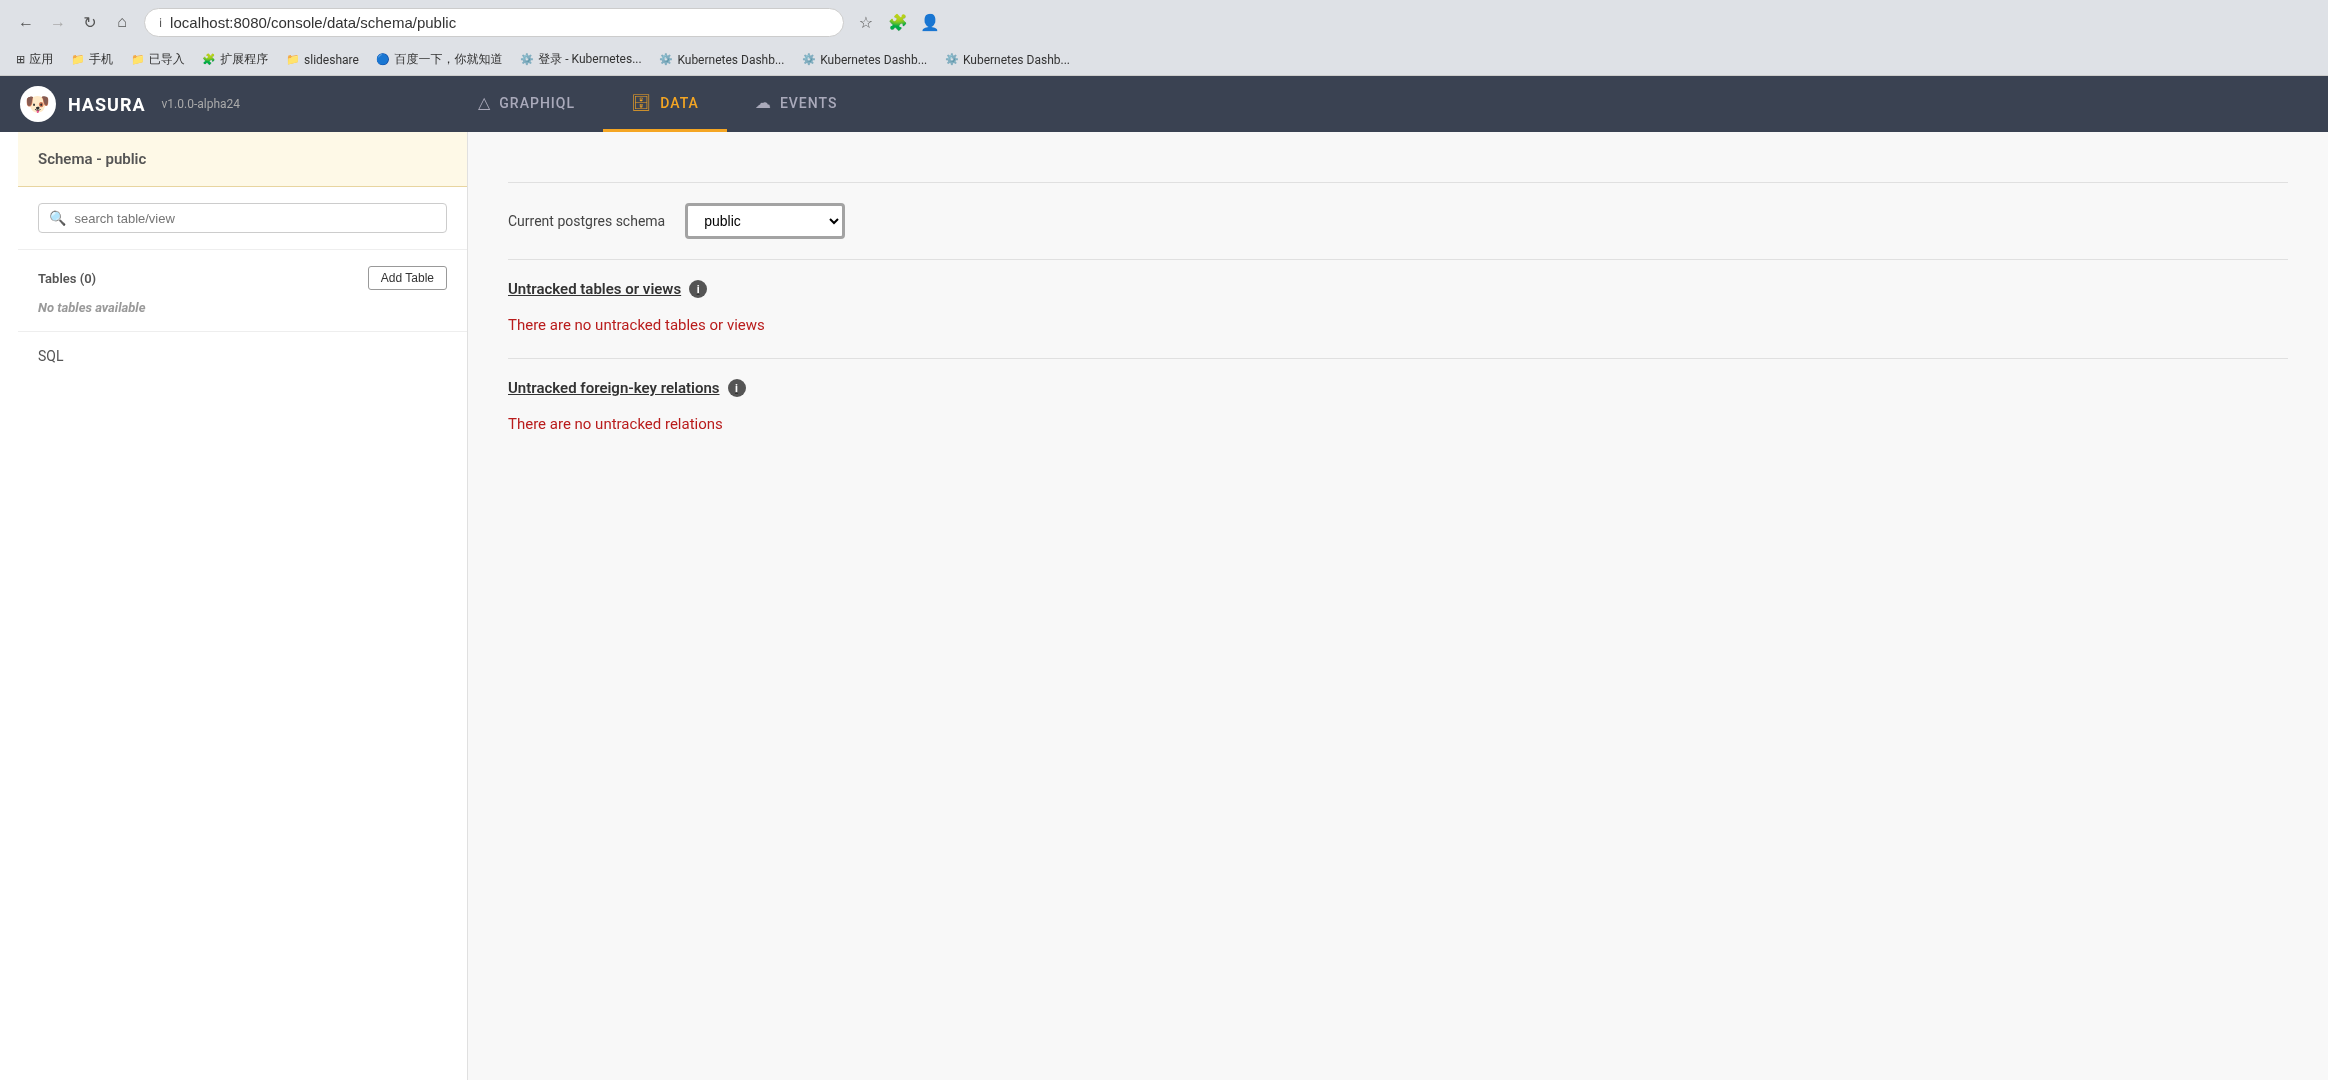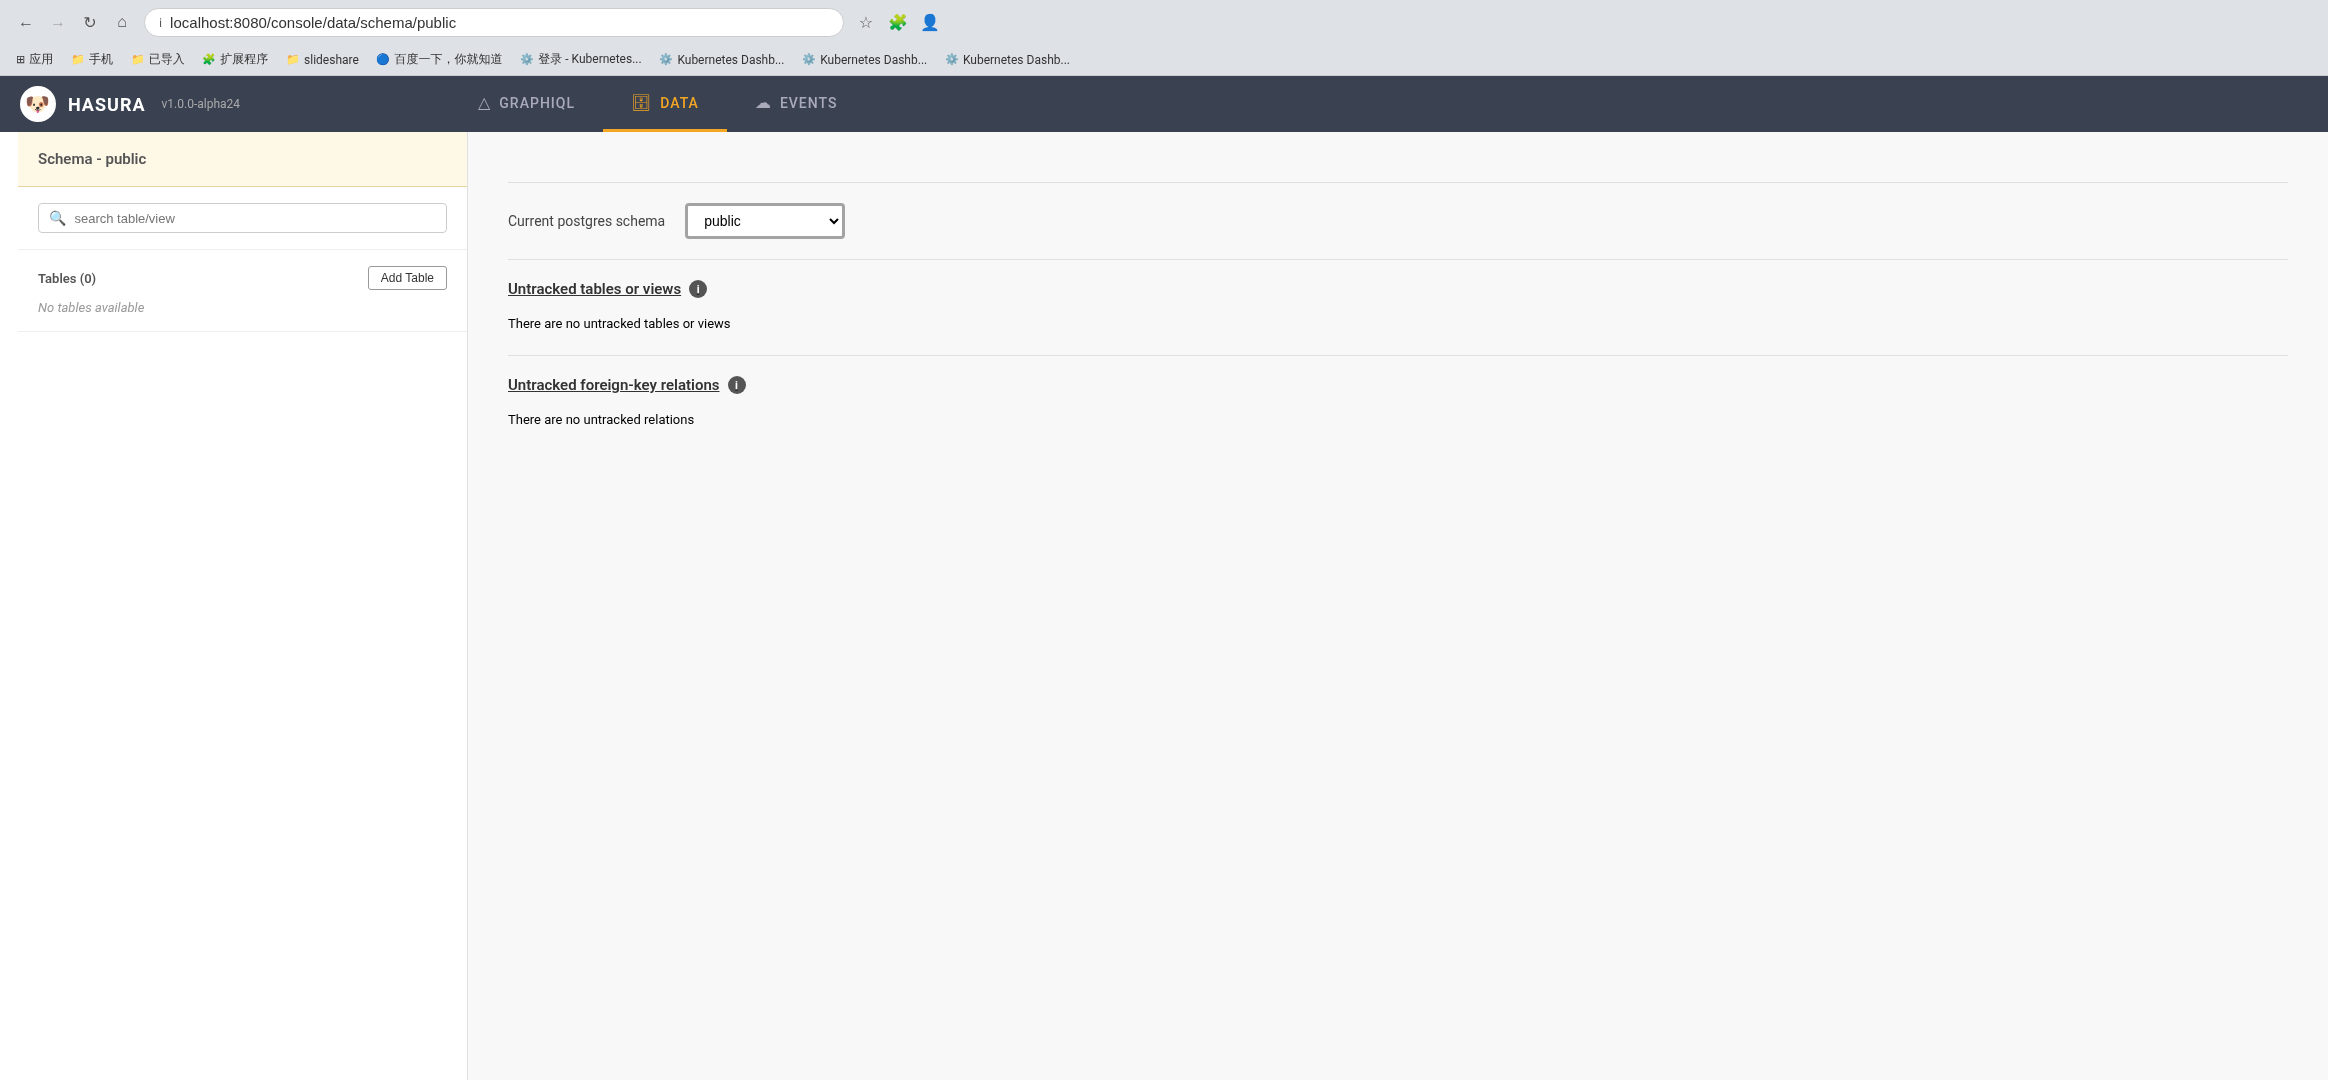--- a/index.html
+++ b/index.html
@@ -216,20 +216,21 @@
       border-radius: 3px;
       padding: 4px 12px;
       font-size: 12px;
       cursor: pointer;
       color: #333;
     }
     .no-tables-text {
       font-size: 13px;
       color: #999;
       font-style: italic;
+      font-weight: bold;
     }
     .sql-section {
       padding: 16px 20px;
     }
     .sql-link {
       font-size: 14px;
       color: #555;
       cursor: pointer;
     }
 
@@ -308,22 +309,22 @@
       border-radius: 50%;
       display: inline-flex;
       align-items: center;
       justify-content: center;
       color: white;
       font-size: 11px;
       font-weight: bold;
       cursor: pointer;
     }
     .section-empty-text {
-      font-size: 13px;
-      color: #000000;
+      font-size: 15px;
+      color: #b91c1c;
       padding: 4px 0;
     }
   </style>
 </head>
 <body>
 
 <div class="browser-chrome">
   <div class="browser-toolbar">
     <div class="nav-buttons">
       <button class="nav-btn">←</button>
@@ -423,20 +424,23 @@
           <input type="text" placeholder="search table/view" style="">
         </div>
       </div>
       <div class="tables-section">
         <div class="tables-header">
           <span class="tables-title">Tables (0)</span>
           <button class="add-table-btn">Add Table</button>
         </div>
         <div class="no-tables-text">No tables available</div>
       </div>
+      <div class="sql-section">
+        <span class="sql-link">SQL</span>
+      </div>
     </div>
 
     <div class="right-content">
 
       <hr class="divider">
 
       <div class="schema-row">
         <span class="schema-label">Current postgres schema</span>
         <select class="schema-select">
           <option>public</option>

